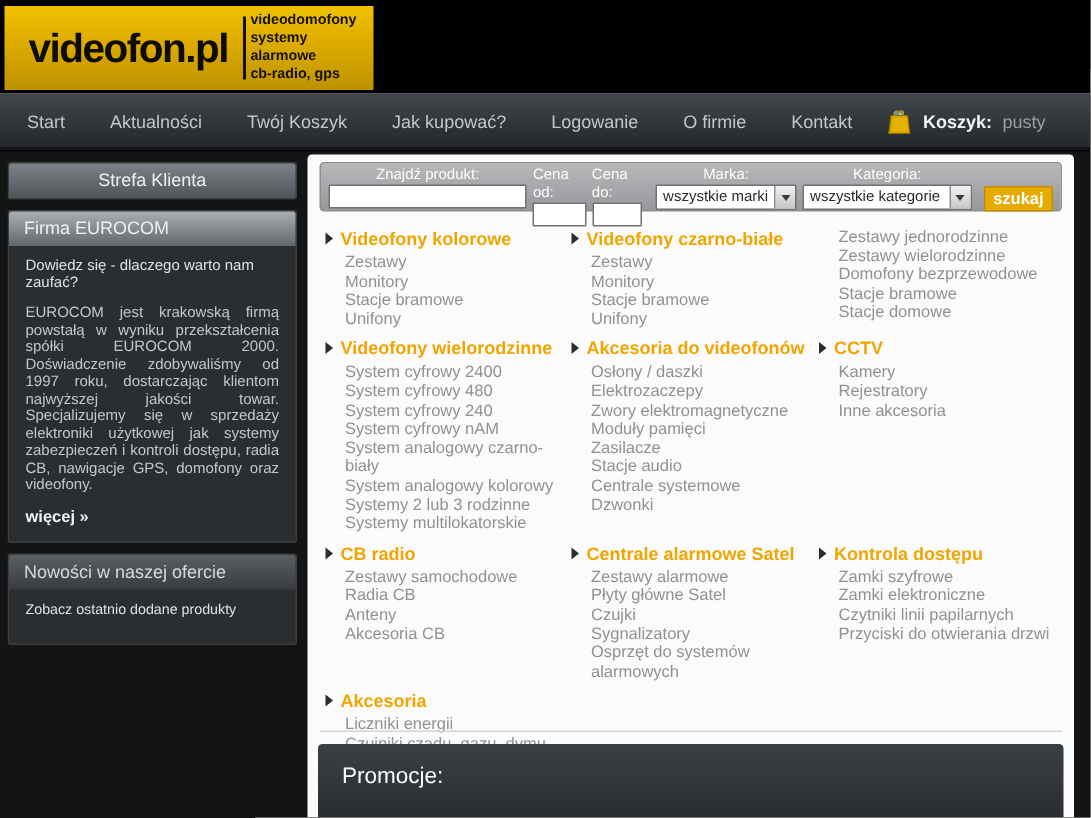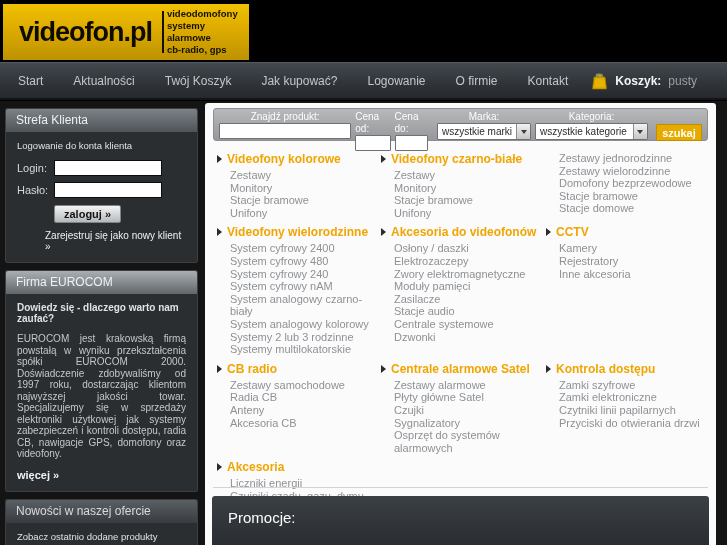--- a/index.html
+++ b/index.html
@@ -28,35 +28,35 @@
   .cart-status { font-size:12px; color:#9aa0a5; }
 
   
   .content { position:absolute; top:101px; left:0; right:0; bottom:0; background:#141414; }
 
   
   .sidebar { position:absolute; left:5px; top:7px; width:193px; bottom:0; overflow:hidden; }
   .side-box { background:#2b2e31; border:1px solid #3b3f42; border-radius:2px; margin-bottom:7px; }
   .side-header { height:23px; line-height:23px; padding:0 10px; font-size:12px; color:#eef0f2;
                  border-radius:2px 2px 0 0; }
-  .side-header.h1 { background:linear-gradient(#7c8287,#4f5459); }
+  .side-header.h1 { background:linear-gradient(#7c8287,#4f5459);text-align:center; }
   .side-header.h2 { background:linear-gradient(#aaafb3,#61666b); }
   .side-header.h3 { background:linear-gradient(#5a5f64,#383c40); color:#d7dadc; }
   .side-body { padding:8px 11px; color:#ccd0d2; }
 
   .login-note { font-size:9.5px; color:#e0e3e5; margin-bottom:9px; }
   .form-row { display:flex; align-items:center; margin-bottom:6px; }
   .form-row label { width:37px; font-size:11px; color:#d5d8da; }
   .form-row input { width:108px; height:16px; border:1px solid #0c0c0c; background:#fff; font-size:11px; padding:0 3px; }
   .btn-login { display:inline-block; margin-left:37px; padding:2px 9px;
                background:linear-gradient(#f4f4f4,#b6b9bb); border:1px solid #808487;
                border-radius:2px; font-size:11px; font-weight:bold; color:#141414; cursor:pointer; }
   .register { display:block; margin:7px 0 2px 28px; font-size:10px; color:#eef0f1; text-decoration:none; cursor:pointer; }
 
-  .about-lead { font-size:10px; font-weight:bold; color:#dfe2e4; margin-bottom:9px; }
+  .about-lead { font-size:10px; font-weight:normal; color:#dfe2e4; margin-bottom:9px; }
   .about-body { font-size:10px; line-height:11.5px; text-align:justify; color:#c3c7c9; margin-bottom:5px; }
   .more-link { font-size:11px; font-weight:bold; color:#f0f2f3; text-decoration:none; cursor:pointer; }
 
   .news-note { font-size:9.5px; color:#dfe2e4; margin-bottom:9px; }
 
   
   .main { position:absolute; left:205px; top:2px; width:511px; bottom:0;
           background:#fbfbfb; border-radius:3px 3px 0 0; overflow:hidden; }
 
   .search-bar { margin:5px 8px 0; height:33px; border:1px solid #8c8e91; border-radius:3px;
@@ -139,33 +139,20 @@
     <span class="cart-status">pusty</span>
   </div>
 </div>
 
 <div class="content">
 
   <div class="sidebar">
 
     <div class="side-box">
       <div class="side-header h1">Strefa Klienta</div>
-      <div class="side-body">
-        <div class="login-note">Logowanie do konta klienta</div>
-        <div class="form-row">
-          <label>Login:</label>
-          <input type="text" value="" style="">
-        </div>
-        <div class="form-row">
-          <label>Hasło:</label>
-          <input type="password" value="" style="">
-        </div>
-        <span class="btn-login">zaloguj »</span>
-        <a class="register">Zarejestruj się jako nowy klient »</a>
-      </div>
     </div>
 
     <div class="side-box">
       <div class="side-header h2">Firma EUROCOM</div>
       <div class="side-body">
         <div class="about-lead">Dowiedz się - dlaczego warto nam zaufać?</div>
         <div class="about-body">EUROCOM jest krakowską firmą powstałą w wyniku przekształcenia spółki EUROCOM 2000. Doświadczenie zdobywaliśmy od 1997 roku, dostarczając klientom najwyższej jakości towar. Specjalizujemy się w sprzedaży elektroniki użytkowej jak systemy zabezpieczeń i kontroli dostępu, radia CB, nawigacje GPS, domofony oraz videofony.</div>
         <a class="more-link">więcej »</a>
       </div>
     </div>

